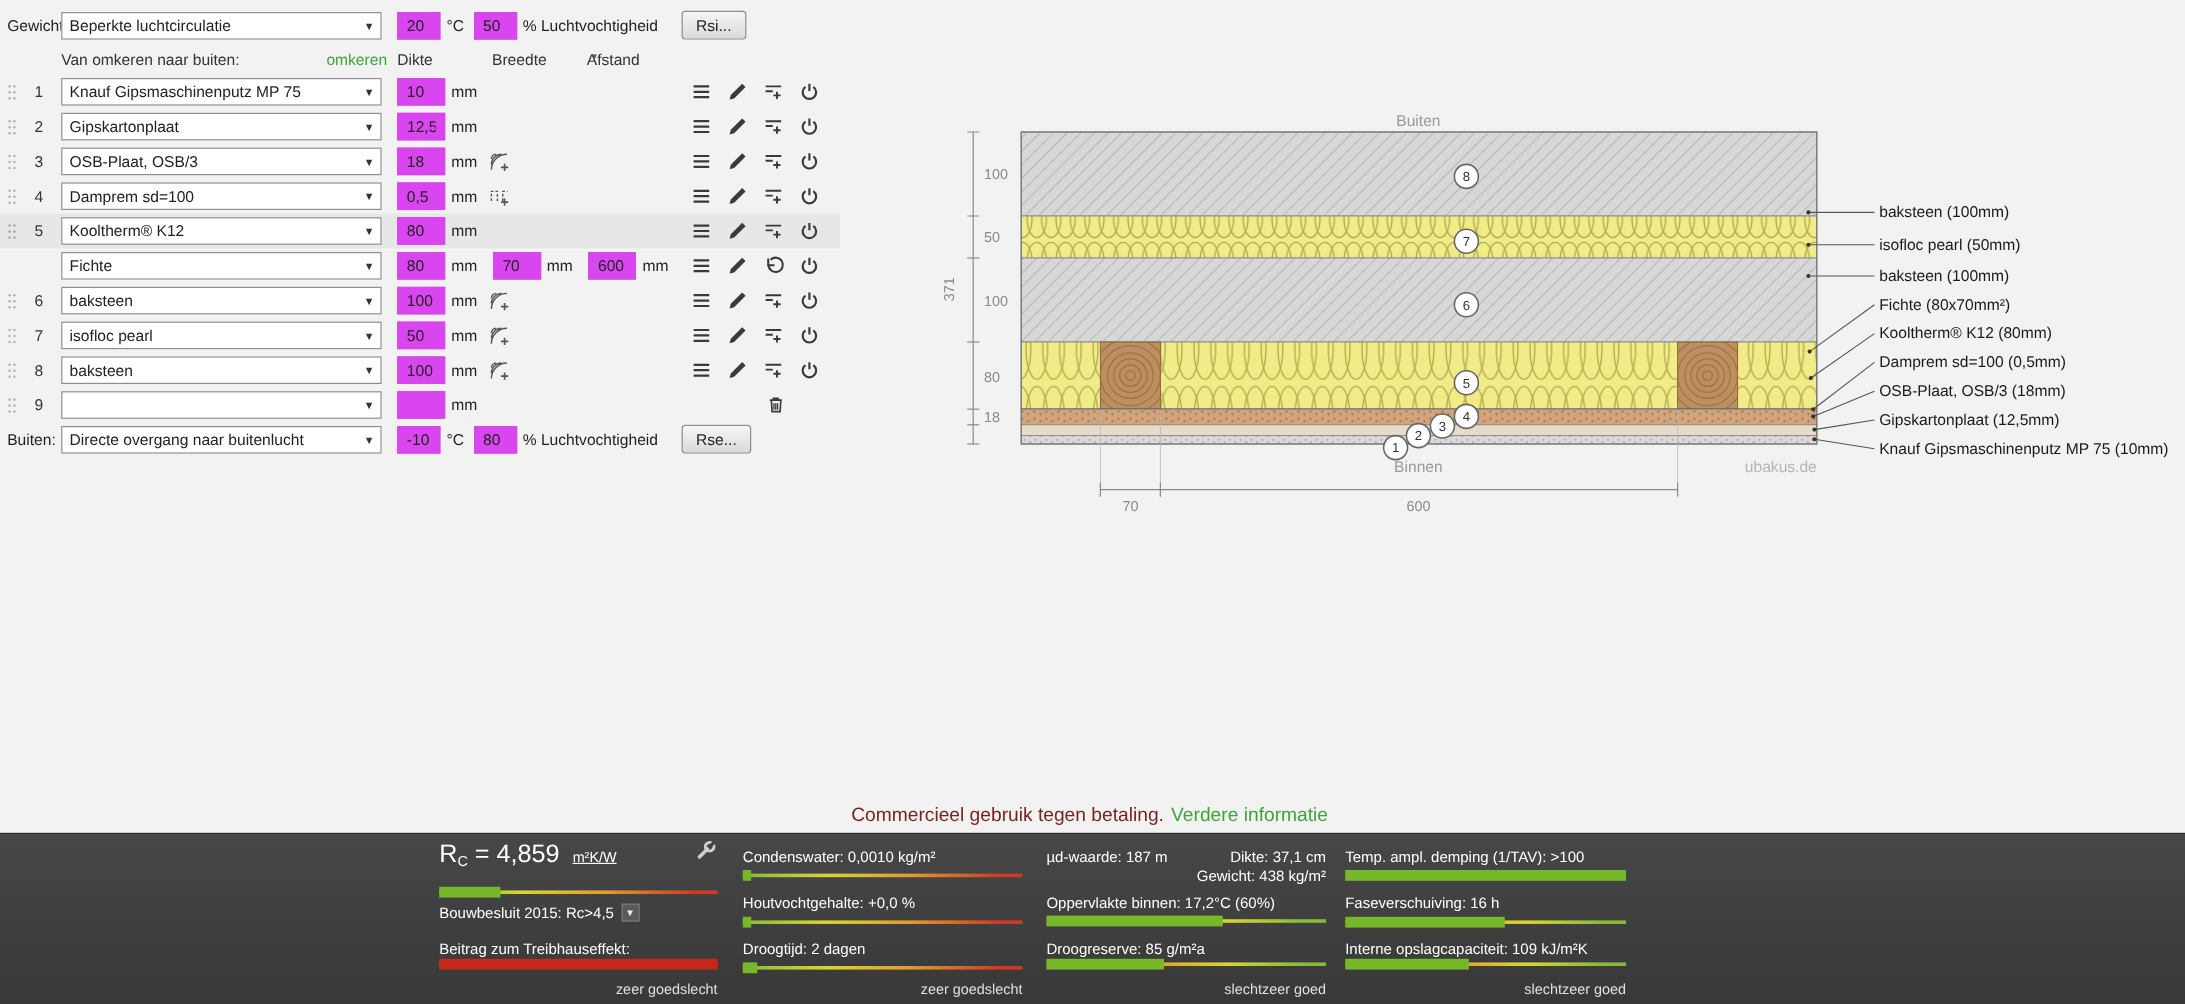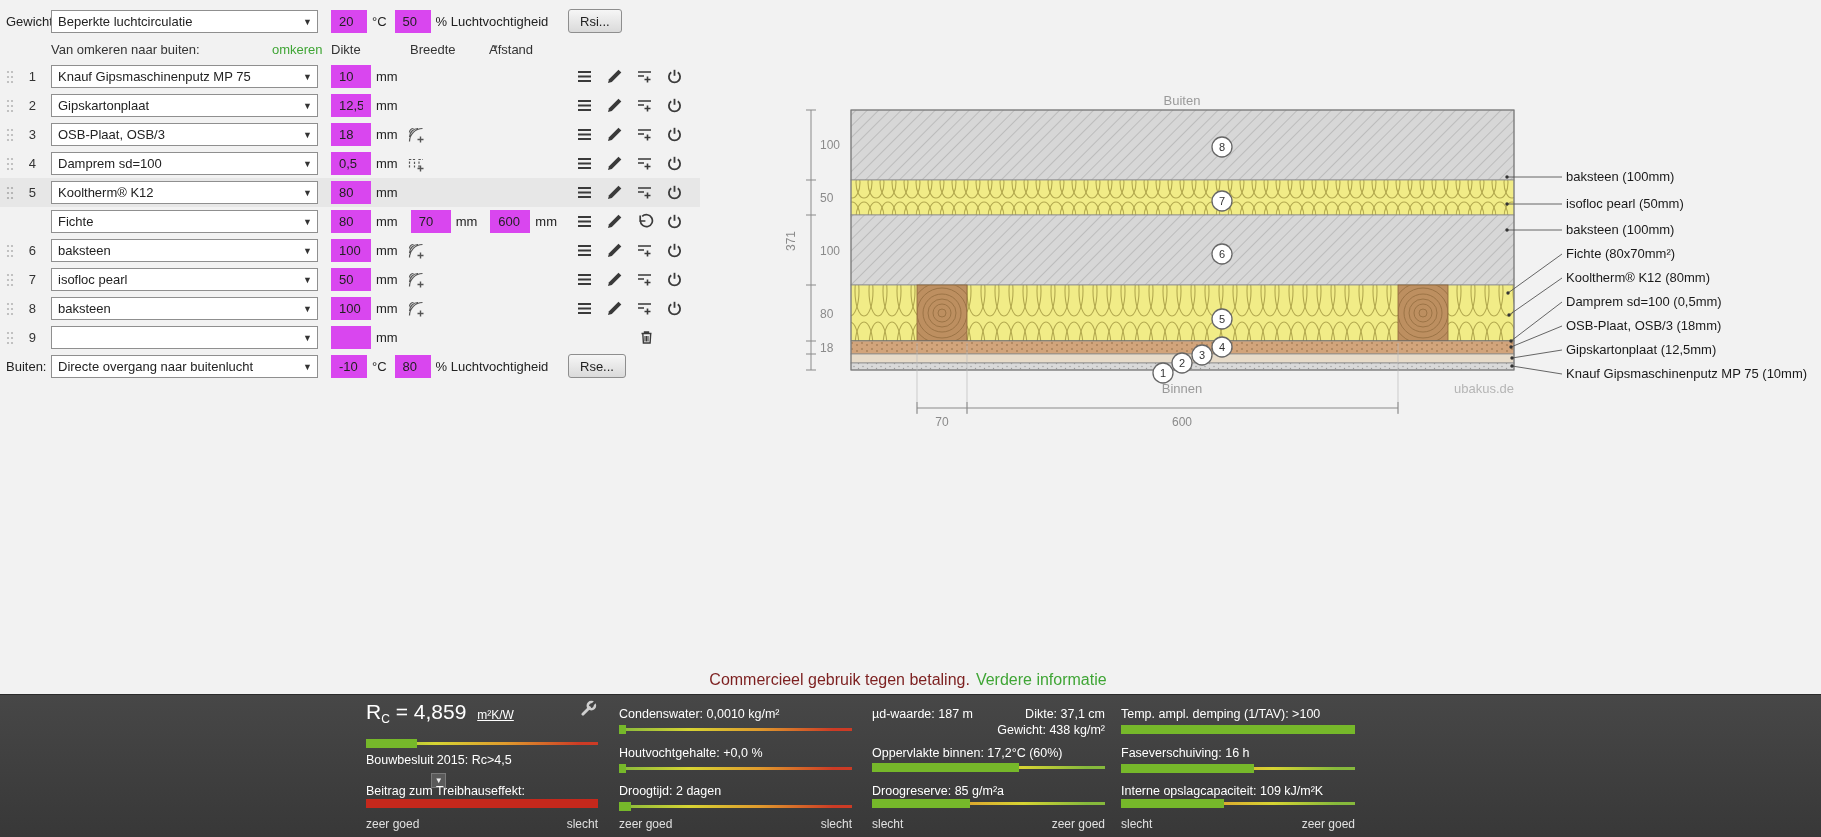--- a/index.html
+++ b/index.html
@@ -44,26 +44,26 @@
   .rcol { position: absolute; top: 0; height: 100%; }
   .rlabel { position: absolute; left: 0; font-size: 12.5px; color: #fff; white-space: nowrap; }
   .right-lbl { position: absolute; right: 0; font-size: 12.5px; color: #fff; white-space: nowrap; text-align: right; }
   .split-lbl { position: absolute; left: 0; right: 0; display: flex; justify-content: space-between; font-size: 12.5px; color: #fff; white-space: nowrap; }
   .bar { position: absolute; left: 0; width: 100%; height: 9px; }
   .bar .track { position: absolute; left: 0; right: 0; top: 3px; height: 3px; display: block;
     background: linear-gradient(90deg, #86b93c, #d6d433 30%, #e09b2d 60%, #cc3b25 92%); }
   .bar.rev .track { background: linear-gradient(90deg, #cc3b25, #e09b2d 35%, #d6d433 65%, #86b93c 92%); }
   .bar .fill { position: absolute; left: 0; top: 0; height: 9px; display: block; background: #76b82a; }
   .bar .fill.red { background: #c5281c; }
-  .scale { position: absolute; top: 122px; left: 0; right: 0; display: flex; justify-content: space-between; font-size: 12px; color: #e0e0e0; gap: 46px; }
+  .scale { position: absolute; top: 122px; left: 0; right: 0; display: flex; justify-content: flex-end; font-size: 12px; color: #e0e0e0; }
   .rcline { position: absolute; top: 5px; left: 0; color: #fff; font-size: 21px; white-space: nowrap; }
   .rc-sub { font-size: 12px; vertical-align: -4px; }
   .rc-unit { font-size: 12px; margin-left: 5px; text-decoration: underline; }
   .wrench { position: absolute; right: 0; top: 4px; width: 21px; height: 21px; }
-  .bb-line { position: absolute; top: 58px; left: 0; display: flex; align-items: center; gap: 6px; font-size: 12.5px; color: #fff; white-space: nowrap; flex-direction: column; }
+  .bb-line { position: absolute; top: 58px; left: 0; display: flex; align-items: center; gap: 6px; font-size: 12.5px; color: #fff; white-space: nowrap; }
   .bb-dd { display: inline-block; width: 15px; height: 15px; background: #5a5a5a; border: 1px solid #7a7a7a; font-size: 8px; line-height: 14px; text-align: center; color: #eee; cursor: pointer; }
 </style>
 </head>
 <body>
 
 <div class="page">
 
   <div class="form-panel">
 
     <div class="frow" style="top:7px">

